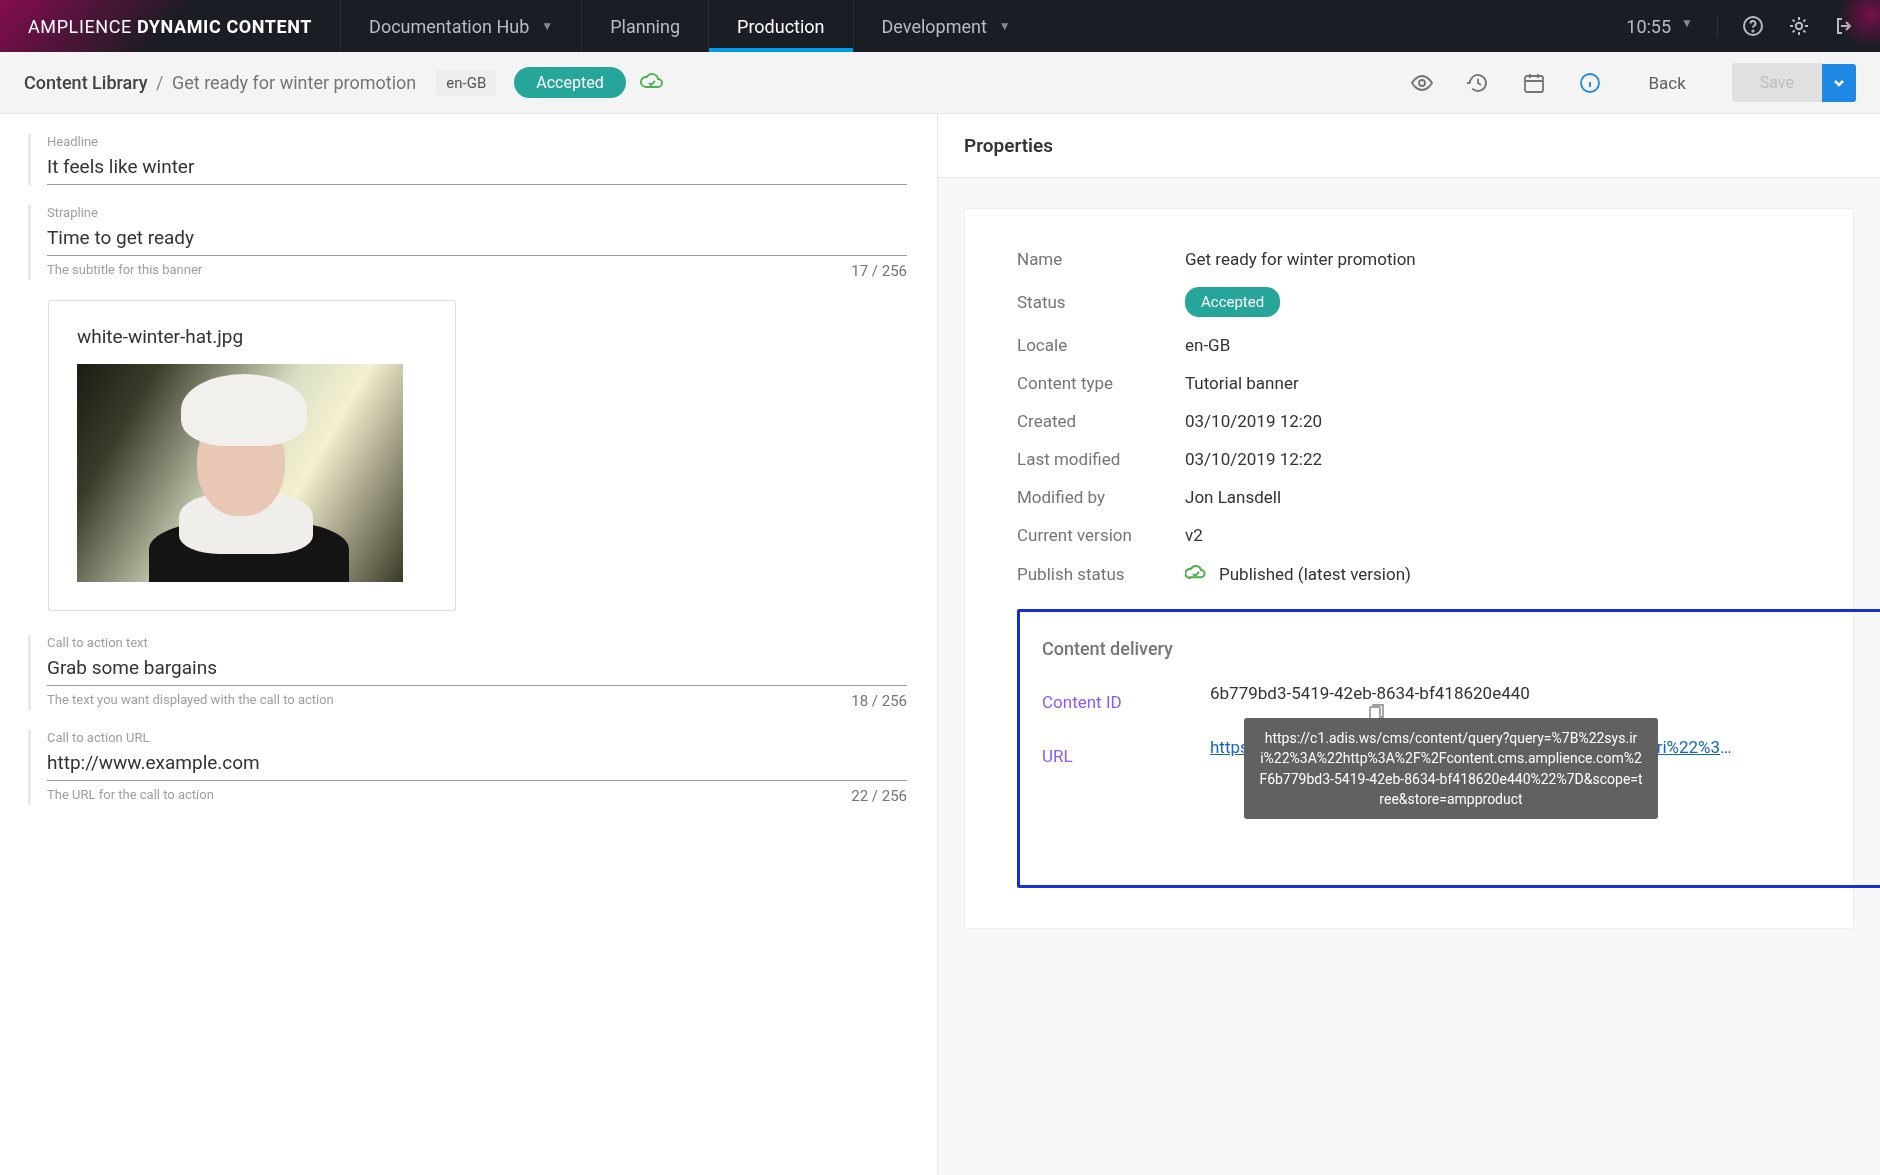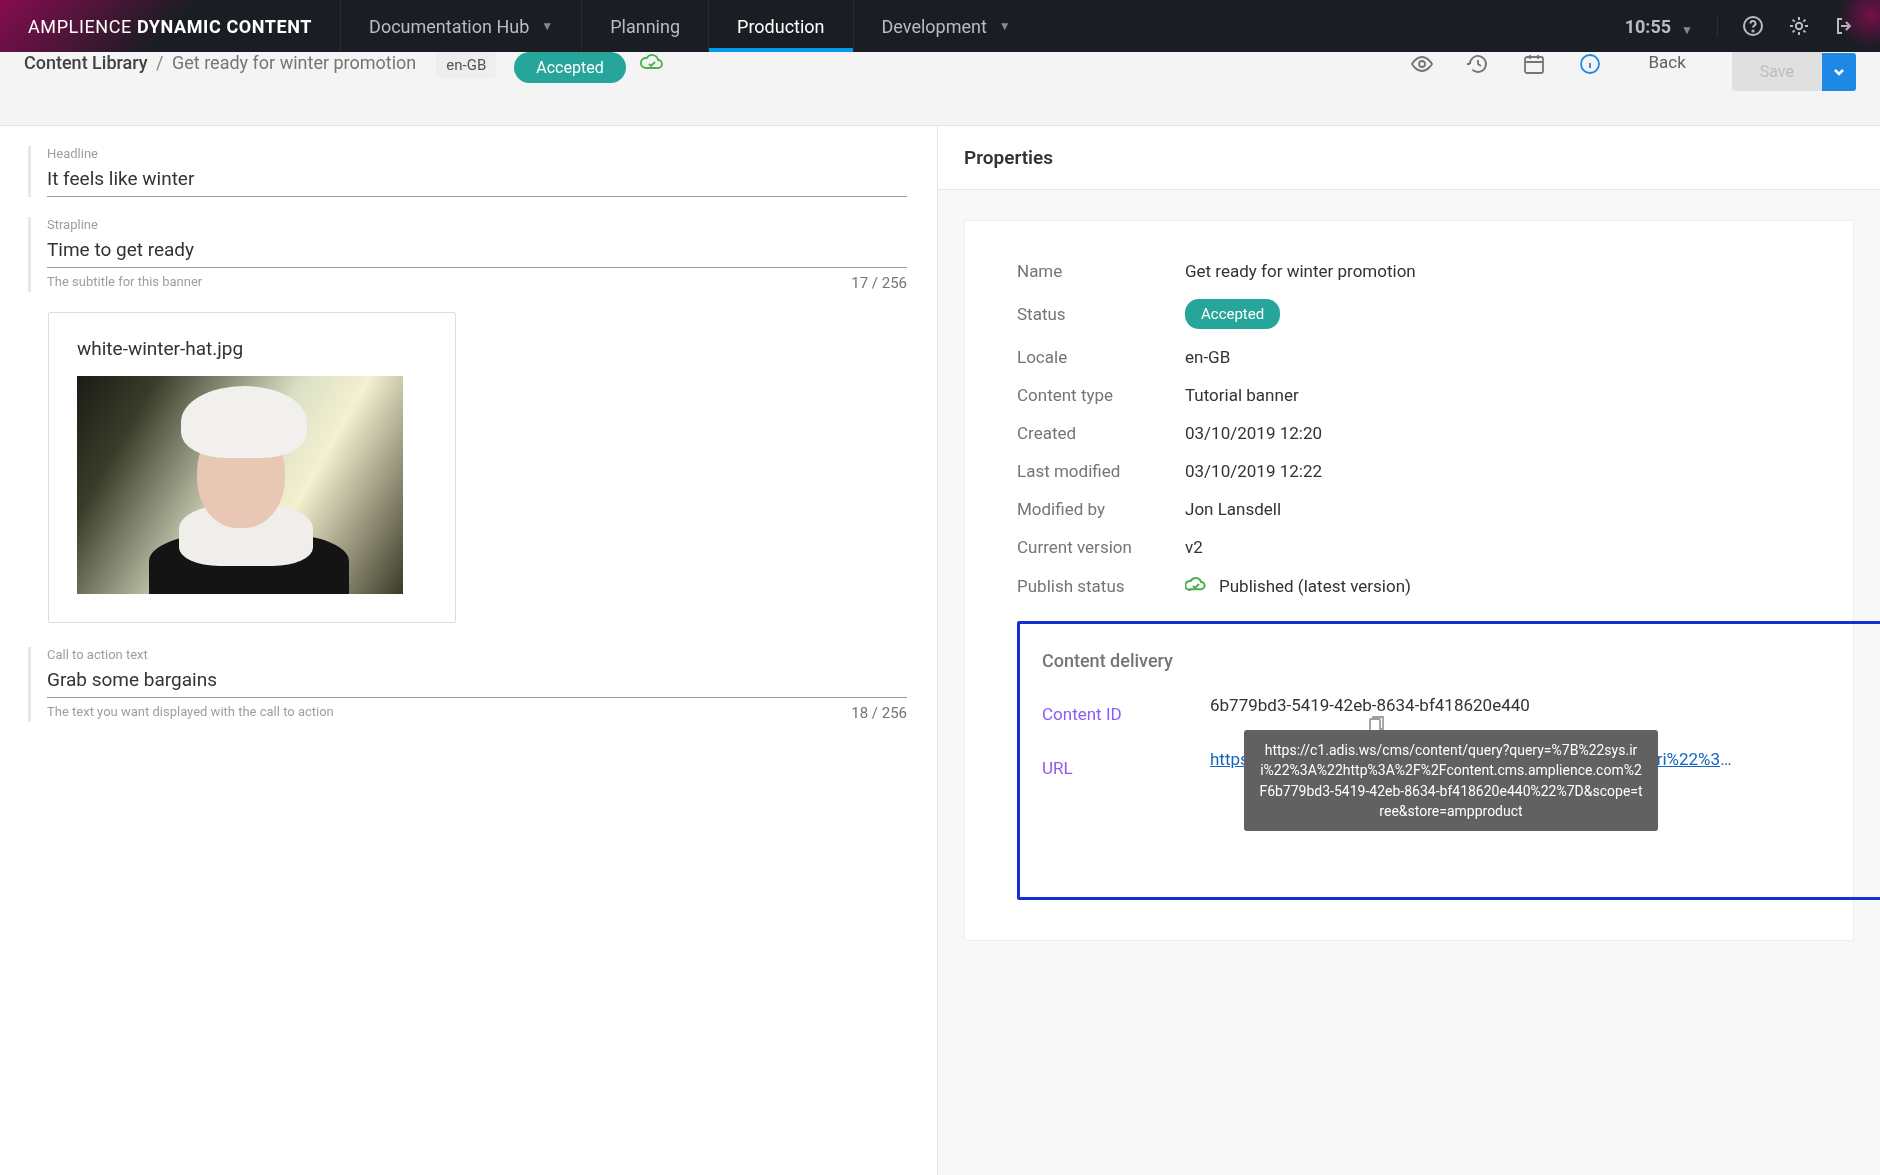--- a/index.html
+++ b/index.html
@@ -9,27 +9,27 @@
 .topnav { height: 52px; background: linear-gradient(90deg, #1a1d23 0%, #1a1d23 100%); display: flex; align-items: center; color: #fff; position: relative; }
 .topnav::before { content: ""; position: absolute; left: 0; top: 0; width: 310px; height: 52px; background: linear-gradient(135deg, #d0006f 0%, #1a1d23 55%); opacity: 0.6; z-index: 0; clip-path: polygon(0 0, 85% 0, 65% 100%, 0 100%); }
 .brand { position: relative; z-index: 1; padding: 0 28px; font-size: 18px; letter-spacing: 0.6px; }
 .brand .light { font-weight: 400; }
 .brand .bold { font-weight: 700; }
 .topnav .navitem { position: relative; z-index: 1; padding: 0 28px; height: 52px; display: flex; align-items: center; gap: 12px; color: #b9bcc0; font-size: 18px; cursor: pointer; border-left: 1px solid rgba(255,255,255,0.06); }
 .topnav .navitem.active { color: #fff; }
 .topnav .navitem.active::after { content: ""; position: absolute; left: 0; right: 0; bottom: 0; height: 4px; background: #039be5; }
 .topnav .spacer { flex: 1; }
 .topnav .right { display: flex; align-items: center; gap: 24px; padding-right: 24px; color: #b9bcc0; }
-.topnav .time { display: flex; align-items: flex-end; gap: 10px; font-size: 18px; border-right: 1px solid rgba(255,255,255,0.08); padding-right: 24px; font-weight: bold; }
+.topnav .time { display: flex; align-items: flex-start; gap: 10px; font-size: 18px; border-right: 1px solid rgba(255,255,255,0.08); padding-right: 24px; }
 .chev { font-size: 12px; color: #888; }
 .icon-svg { width: 22px; height: 22px; stroke: #b9bcc0; fill: none; stroke-width: 2; }
 .starburst { position: absolute; right: -8px; top: -2px; width: 56px; height: 56px; background: radial-gradient(circle at 70% 30%, #d0006f 0%, transparent 60%); opacity: 0.5; z-index: 0; }
 
 
-.subheader { height: 74px; background: #f4f4f4; border-bottom: 1px solid #e5e5e5; display: flex; align-items: flex-start; padding: 0 24px; gap: 14px; }
+.subheader { height: 62px; background: #f4f4f4; border-bottom: 1px solid #e5e5e5; display: flex; align-items: center; padding: 0 24px; gap: 14px; }
 .breadcrumb { font-size: 18px; }
 .breadcrumb a { color: #424242; font-weight: 500; text-decoration: none; }
 .breadcrumb .sep { color: #888; padding: 0 4px; }
 .breadcrumb .current { color: #757575; }
 .locale-chip { background: #eee; color: #555; border-radius: 3px; padding: 4px 10px; font-size: 15px; margin-left: 6px; }
 .status-pill { background: #26a69a; color: #fff; border-radius: 16px; padding: 6px 22px; font-size: 16px; margin-left: 4px; }
 .cloud-ico { color: #4caf50; }
 .subheader .spacer { flex: 1; }
 .subheader .tool-ico { width: 24px; height: 24px; stroke: #757575; fill: none; stroke-width: 1.8; cursor: pointer; }
 .subheader .tool-ico.active { stroke: #1e88e5; }
@@ -199,20 +199,28 @@
 
     <div class="field">
       <div class="field-label">Call to action text</div>
       <div class="field-value">Grab some bargains</div>
       <div class="field-help-row">
         <div class="field-help">The text you want displayed with the call to action</div>
         <div class="field-count">18 / 256</div>
       </div>
     </div>
 
+    <div class="field">
+      <div class="field-label">Call to action URL</div>
+      <div class="field-value">http://www.example.com</div>
+      <div class="field-help-row">
+        <div class="field-help">The URL for the call to action</div>
+        <div class="field-count">22 / 256</div>
+      </div>
+    </div>
 
   </div>
 
   <div class="right-col">
     <div class="prop-head">Properties</div>
     <div class="prop-body">
       <div class="prop-card">
 
         <div class="prop-row">
           <div class="k">Name</div>

